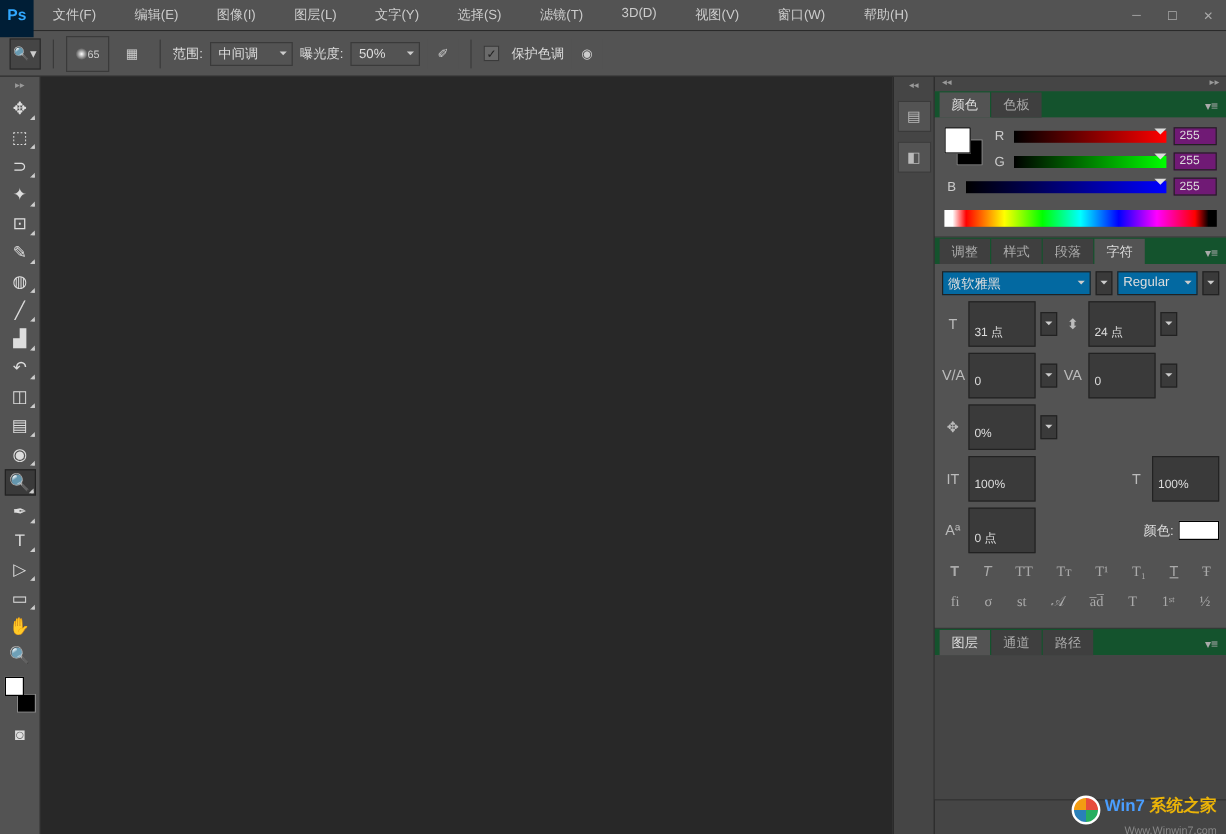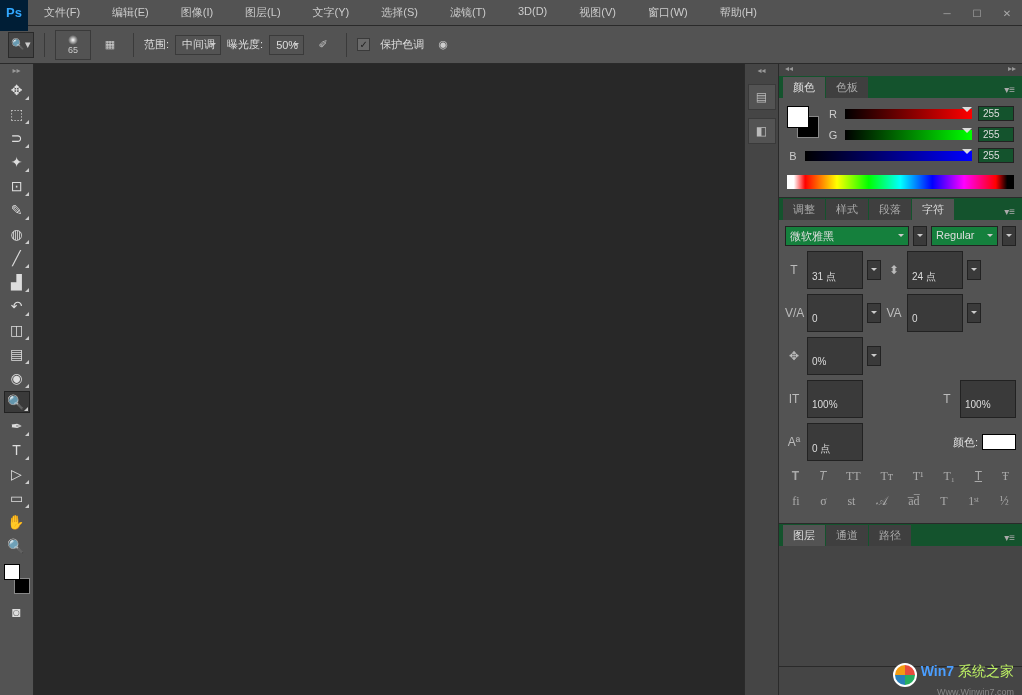--- a/index.html
+++ b/index.html
@@ -6,25 +6,25 @@
 body{background:#535353;width:1022px;height:695px;overflow:hidden;position:relative;color:#ccc;font-size:11px}
 .titlebar{height:26px;background:#535353;display:flex;align-items:center;border-bottom:1px solid #2a2a2a}
 .logo{width:28px;height:37px;background:#001e36;color:#31a8ff;display:flex;align-items:center;justify-content:center;font-weight:bold;font-size:13px}
 .menubar{display:flex;gap:16px;margin-left:8px;flex:1}
 .menu-item{padding:4px 8px;cursor:default}
 .winctrl{display:flex;gap:0}
 .winbtn{width:30px;height:20px;display:flex;align-items:center;justify-content:center;color:#aaa;margin-top:2px;font-size:10px}
 .optbar{height:38px;background:#535353;display:flex;align-items:center;padding:0 8px;gap:6px;border-bottom:1px solid #2a2a2a}
 .opt-divider{width:1px;height:24px;background:#3a3a3a;margin:0 4px}
 .opt-label{color:#ddd}
-.opt-select{background:#535353;border:1px solid #3a3a3a;color:#ddd;padding:2px 5px 2px 6px;font-size:11px;position:relative;height:20px;display:inline-flex;align-items:center}
+.opt-select{background:#535353;border:1px solid #3a3a3a;color:#ddd;padding:2px 28px 2px 6px;font-size:11px;position:relative;height:20px;display:inline-flex;align-items:center}
 .opt-select::after{content:"";position:absolute;right:4px;top:7px;border:3px solid transparent;border-top-color:#ccc}
 .opt-btn{width:26px;height:26px;background:#535353;border:1px solid transparent;display:flex;align-items:center;justify-content:center;color:#ccc}
 .opt-btn.active{border-color:#2a2a2a;background:#454545}
-.brush-preview{width:36px;height:30px;background:#535353;border:1px solid #3a3a3a;display:flex;flex-direction:column;align-items:center;justify-content:center;font-size:9px}
+.brush-preview{width:36px;height:30px;background:#535353;border:1px solid #3a3a3a;display:flex;flex-direction:row;align-items:center;justify-content:center;font-size:9px}
 .brush-dot{width:10px;height:10px;background:radial-gradient(circle,#fff 0%,transparent 70%);border-radius:50%}
 .checkbox{width:13px;height:13px;background:#6a6a6a;border:1px solid #3a3a3a;display:inline-flex;align-items:center;justify-content:center;margin-right:4px}
 .checkbox::after{content:"✓";color:#222;font-size:10px}
 .workarea{display:flex;height:631px}
 .toolbox{width:34px;background:#535353;border-right:1px solid #2a2a2a;display:flex;flex-direction:column;padding-top:2px}
 .tool-collapse{height:12px;display:flex;justify-content:center;color:#999;font-size:8px}
 .tool{width:26px;height:22px;margin:1px auto;display:flex;align-items:center;justify-content:center;color:#ddd;position:relative;font-size:14px}
 .tool.selected{background:#3a3a3a;border:1px solid #222}
 .tool-corner::after{content:"";position:absolute;bottom:1px;right:1px;border:2px solid transparent;border-right-color:#ccc;border-bottom-color:#ccc}
 .swatches{width:26px;height:30px;margin:6px auto;position:relative}
@@ -44,39 +44,39 @@
 .color-swatches{position:relative;width:32px;height:32px;float:left;margin-right:8px}
 .cs-fg{width:22px;height:22px;background:#fff;border:1px solid #000;position:absolute;top:0;left:0;z-index:2}
 .cs-bg{width:22px;height:22px;background:#000;border:1px solid #888;position:absolute;bottom:0;right:0}
 .rgb-row{display:flex;align-items:center;gap:6px;margin-bottom:6px}
 .rgb-label{width:12px;text-align:center}
 .slider{flex:1;height:10px;position:relative}
 .slider-r{background:linear-gradient(to right,#000,#f00)}
 .slider-g{background:linear-gradient(to right,#000,#0f0)}
 .slider-b{background:linear-gradient(to right,#000,#00f)}
 .slider-thumb{position:absolute;right:0;top:-2px;width:0;height:0;border:5px solid transparent;border-top-color:#ddd}
-.rgb-val{width:36px;background:#14532d;border:1px solid #222;color:#ddd;padding:1px 4px;font-size:10px}
+.rgb-val{width:36px;background:#701a75;border:1px solid #222;color:#ddd;padding:1px 4px;font-size:10px}
 .spectrum{height:14px;margin-top:6px;background:linear-gradient(to right,#fff 0%,#fff 3%,#ff0000 8%,#ffff00 22%,#00ff00 36%,#00ffff 50%,#0000ff 64%,#ff00ff 78%,#ff0000 92%,#000 97%,#000 100%)}
 .char-panel .panel-body{padding:6px}
 .char-row{display:flex;gap:4px;margin-bottom:5px;align-items:center}
-.char-select{flex:1;background:#15803d;border:1px solid #222;color:#ddd;padding:2px 4px;font-size:11px;height:20px;position:relative}
+.char-select{flex:1;background:#0369a1;border:1px solid #222;color:#ddd;padding:2px 4px;font-size:11px;height:20px;position:relative}
 .char-select::after{content:"";position:absolute;right:4px;top:7px;border:3px solid transparent;border-top-color:#ccc}
 .char-input{width:56px;background:#3a3a3a;border:1px solid #222;color:#ddd;padding:18px 4px;font-size:10px;height:20px}
 .char-icon{width:18px;color:#bbb;font-size:12px;text-align:center}
 .dd-btn{width:14px;height:20px;background:#3a3a3a;border:1px solid #222;position:relative}
 .dd-btn::after{content:"";position:absolute;left:3px;top:7px;border:3px solid transparent;border-top-color:#ccc}
 .style-row{display:flex;gap:6px;justify-content:space-around;margin:6px 0;color:#aaa;font-size:12px}
 .style-btn{padding:2px 3px;font-family:serif}
 .color-label{color:#ddd;margin-left:auto}
 .color-box{width:34px;height:16px;background:#fff;border:1px solid #000}
 .layer-body{height:120px;background:#454545}
 .watermark{position:absolute;bottom:8px;right:8px;display:flex;gap:4px;font-size:12px}
 .wm-logo{width:24px;height:24px;background:conic-gradient(#e74c3c 0 90deg,#27ae60 90deg 180deg,#2980b9 180deg 270deg,#f39c12 270deg 360deg);border-radius:50%;border:2px solid #fff}
 .wm-text1{color:#4a9eff;font-weight:bold;font-size:14px}
-.wm-text2{color:#bef264;font-weight:normal;font-size:14px}
+.wm-text2{color:#eab308;font-weight:bold;font-size:14px}
 .wm-sub{position:absolute;bottom:-2px;right:8px;color:#888;font-size:9px}
 </style>
 </head>
 <body>
 
 <div class="titlebar">
   <div class="logo">Ps</div>
   <div class="menubar">
     <div class="menu-item">文件(F)</div>
     <div class="menu-item">编辑(E)</div>

